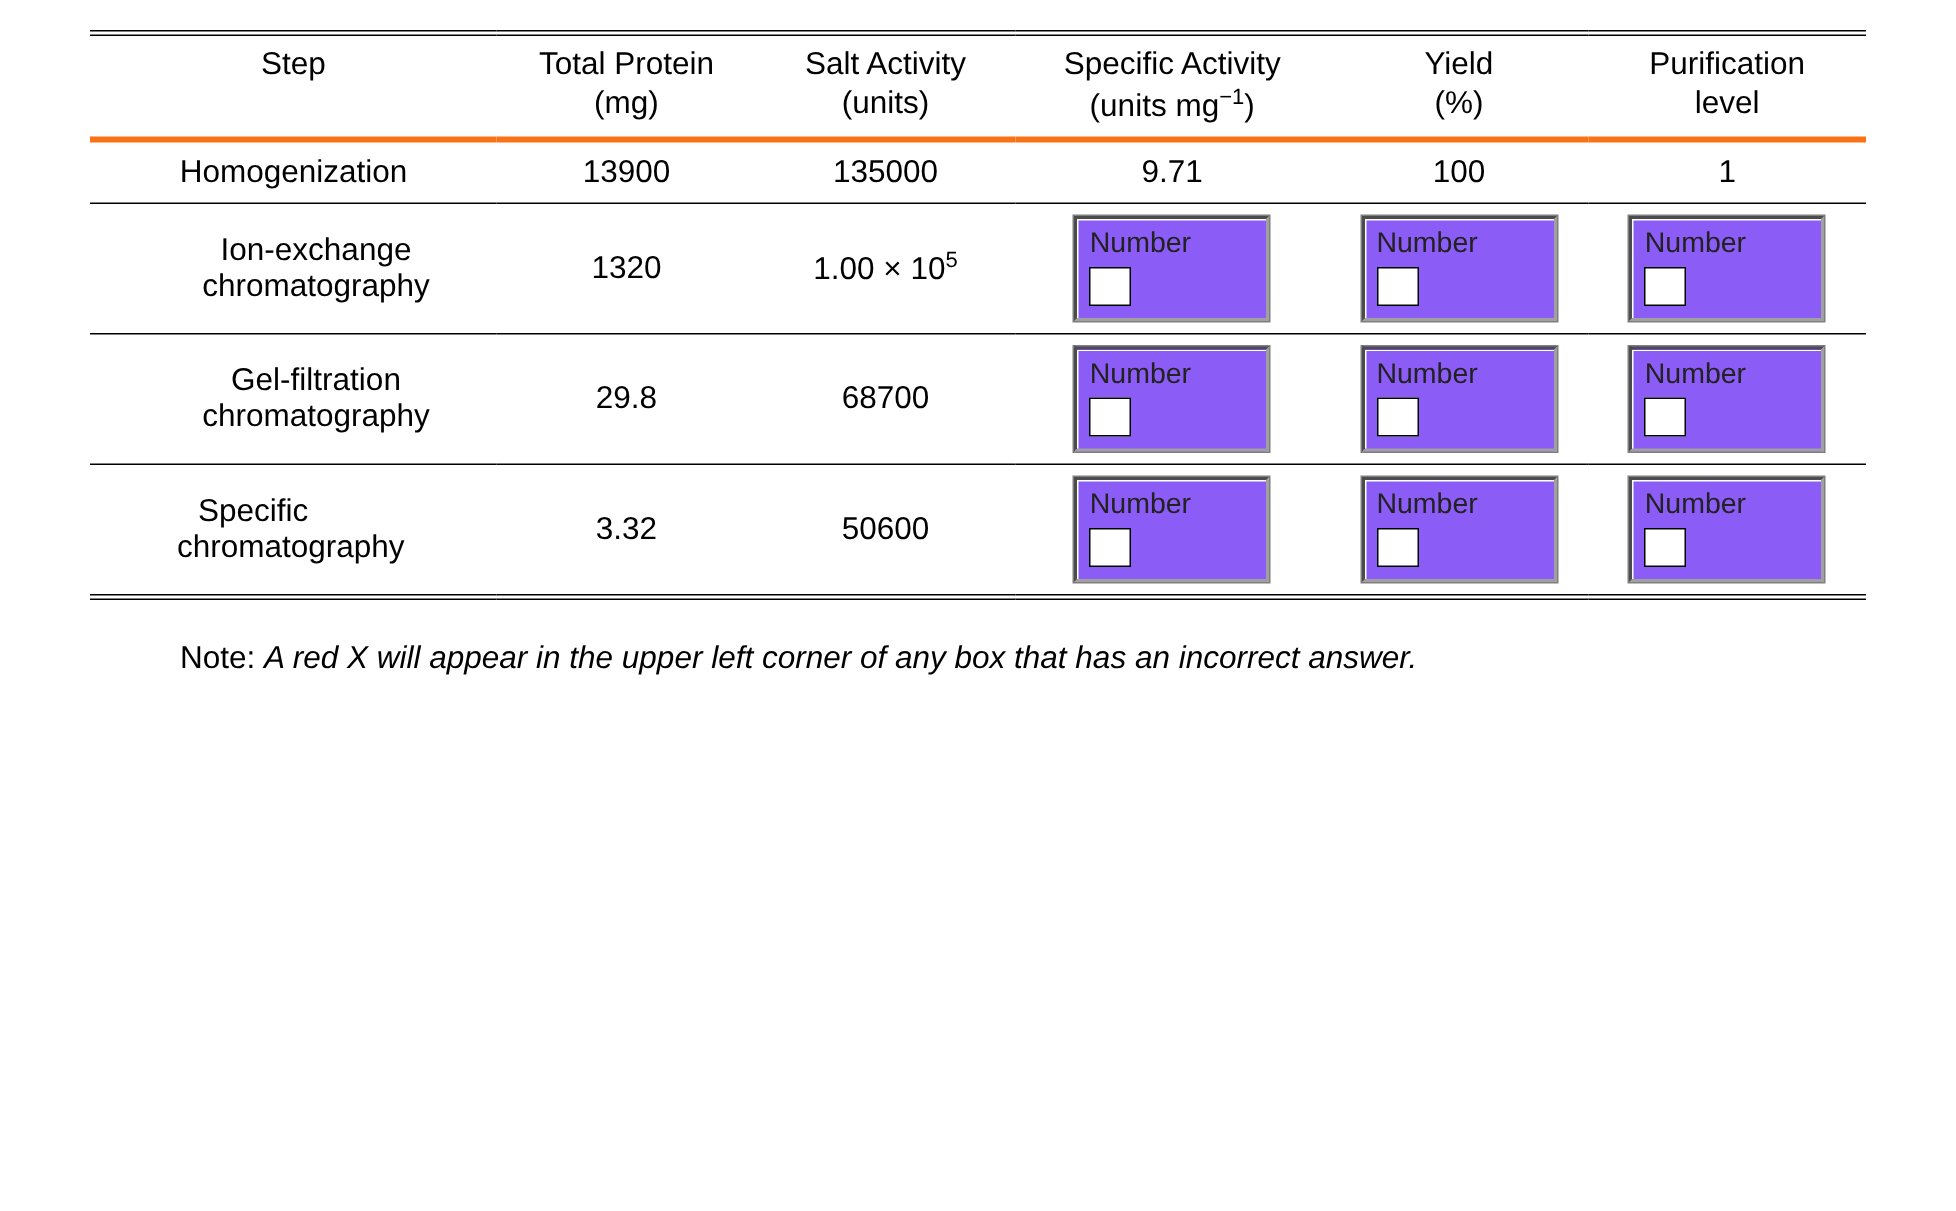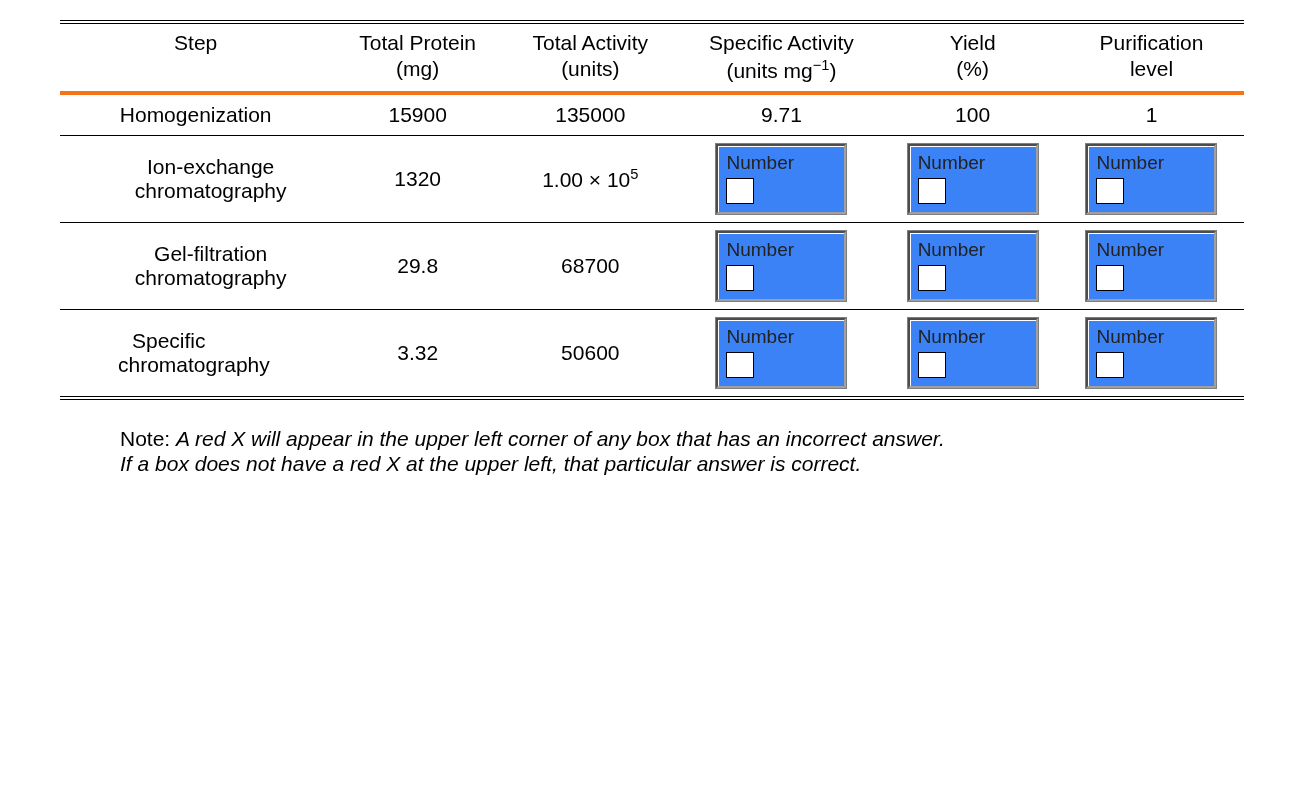--- a/index.html
+++ b/index.html
@@ -61,21 +61,21 @@
     padding-top: 14px;
     padding-bottom: 14px;
   }
 
   
   .number-widget {
     display: inline-block;
     width: 130px;
     box-sizing: border-box;
     border: 2px inset #a0a0a0;
-    background: #3b82f6;
+    background: #8b5cf6;
     text-align: left;
     padding: 6px 20px 8px 8px;
     box-shadow: inset 1px 1px 0 #fff, 0 0 0 1px #7f7f7f;
   }
   .number-widget .nw-label {
     font-size: 19px;
     color: #222;
     margin-bottom: 4px;
   }
   .number-widget .nw-input {
@@ -115,42 +115,42 @@
     <thead>
       <tr>
         <th class="col-step">
           <div style="text-align:center;">Step</div>
         </th>
         <th class="col-prot">
           <span>Total Protein</span><br>
           <span>(mg)</span>
         </th>
         <th class="col-act">
-          <span>Total Activity</span><br>
+          <span>Salt Activity</span><br>
           <span>(units)</span>
         </th>
         <th class="col-sp">
           <span>Specific Activity</span><br>
           <span><span>(units mg</span><sup>−1</sup><span>)</span></span>
         </th>
         <th class="col-yield">
           <span>Yield</span><br>
           <span>(%)</span>
         </th>
         <th class="col-pur">
           <span>Purification</span><br>
           <span>level</span>
         </th>
       </tr>
     </thead>
     <tbody>
 
       <tr>
         <td class="col-step">Homogenization</td>
-        <td>15900</td>
+        <td>13900</td>
         <td>135000</td>
         <td>9.71</td>
         <td>100</td>
         <td>1</td>
       </tr>
 
 
       <tr class="tall-row">
         <td class="col-step">
           <div class="step-cell">
@@ -237,16 +237,15 @@
             <div class="nw-label">Number</div>
             <input type="text" class="nw-input" style="">
           </div>
         </td>
       </tr>
     </tbody>
   </table>
 
   <div class="note">
     <span class="lead">Note: </span><span>A red X will appear in the upper left corner of any box that has an incorrect answer.</span><br>
-    <span>If a box does not have a red X at the upper left, that particular answer is correct.</span>
   </div>
 
 </div>
 
 </body></html>

